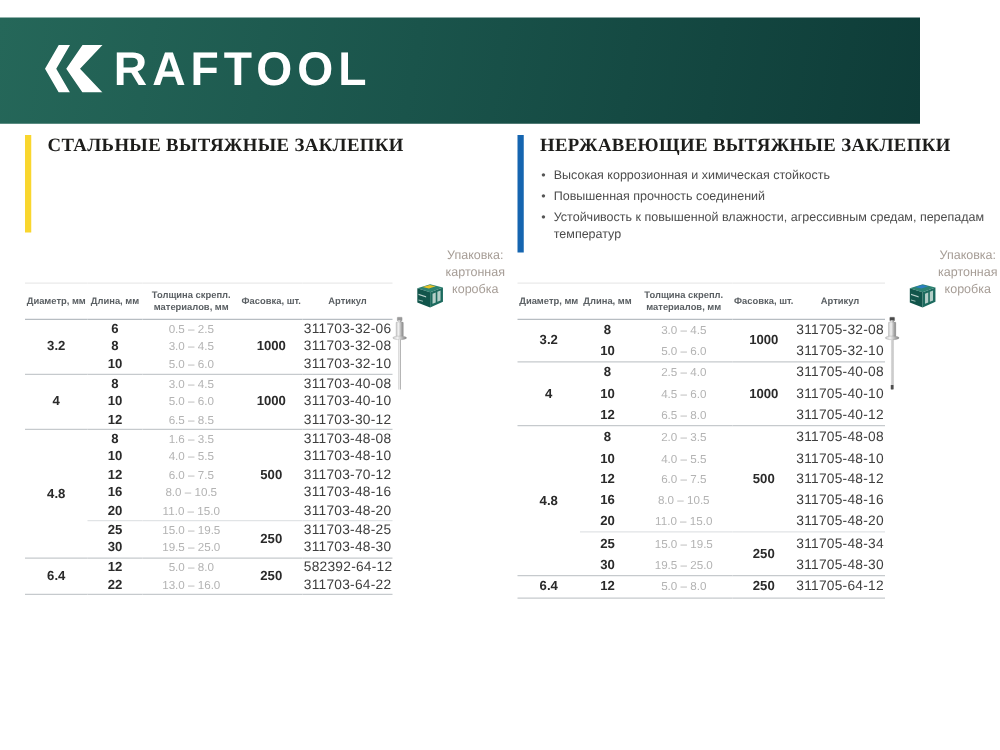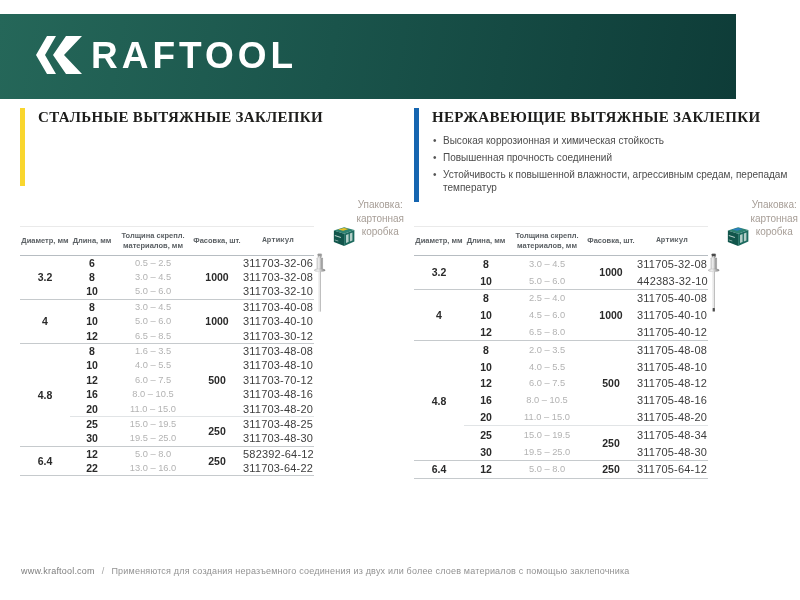--- a/index.html
+++ b/index.html
@@ -22,21 +22,21 @@
   .bullets{margin:8px 0 0 0;padding:0;list-style:none;}
   .bullets li{font-size:10px;color:#4c4c4c;margin:4px 0;padding-left:11px;position:relative;line-height:1.3;}
   .bullets li::before{content:"•";position:absolute;left:1px;top:0;color:#555;}
 
   
   .tbl{position:absolute;top:90px;left:0;border-collapse:collapse;table-layout:fixed;
        width:284px;border-bottom:1px solid #c6cacd;margin-top:28px;}
   .tbl th{font-size:7.5px;font-weight:bold;color:#5b6064;padding:4px 1px;line-height:1.3;
           border-top:1px solid #eaeaea;border-bottom:1px solid #b7bdc2;text-align:center;}
   .tbl th.c0{width:48px;} .tbl th.c1{width:42px;} .tbl th.c2{width:76px;}
-  .tbl th.c3{width:48px;} .tbl th.c4{width:70px;font-family:Liberation Mono, monospace;}
+  .tbl th.c3{width:48px;} .tbl th.c4{width:70px;}
   .tbl td{text-align:center;padding:0 1px;height:14.4px;line-height:12px;vertical-align:middle;}
   .tbl.tall td{height:16.8px;}
   td.diam,td.len,td.pack{font-weight:bold;font-size:10.5px;color:#2a2a2a;}
   td.thick{font-size:9.3px;color:#b3b3b3;}
   td.art{font-size:11px;color:#3d3d3d;letter-spacing:.2px;white-space:nowrap;}
   tr.group-start td{border-top:1px solid #c6cacd;}
   tr.sub-start td{border-top:1px solid #e1e4e6;}
 
   
   .rail{position:absolute;left:290px;top:86px;width:94px;display:flex;
@@ -232,21 +232,21 @@
           <tr class="group-start">
             <td class="diam" rowspan="2">3.2</td>
             <td class="len">8</td>
             <td class="thick">3.0 – 4.5</td>
             <td class="pack" rowspan="2">1000</td>
             <td class="art">311705-32-08</td>
           </tr>
           <tr>
             <td class="len">10</td>
             <td class="thick">5.0 – 6.0</td>
-            <td class="art">442383-32-10</td>
+            <td class="art">311705-32-10</td>
           </tr>
           <tr class="group-start">
             <td class="diam" rowspan="3">4</td>
             <td class="len">8</td>
             <td class="thick">2.5 – 4.0</td>
             <td class="pack" rowspan="3">1000</td>
             <td class="art">311705-40-08</td>
           </tr>
           <tr>
             <td class="len">10</td>
@@ -327,17 +327,14 @@
         <polygon points="62,25 70,22 70,47 62,50" fill="#cfe0da" opacity="0.85"></polygon>
       </svg>
 
       <div class="pack-caption">
         <div>Упаковка:</div>
         <div>картонная коробка</div>
       </div>
     </div>
   </section>
 
-  <footer class="footer">
-    <span class="site">www.kraftool.com</span><span class="sep">/</span><span>Применяются для создания неразъемного соединения из двух или более слоев материалов с помощью заклепочника</span>
-  </footer>
 
 </div>
 
 </body></html>

